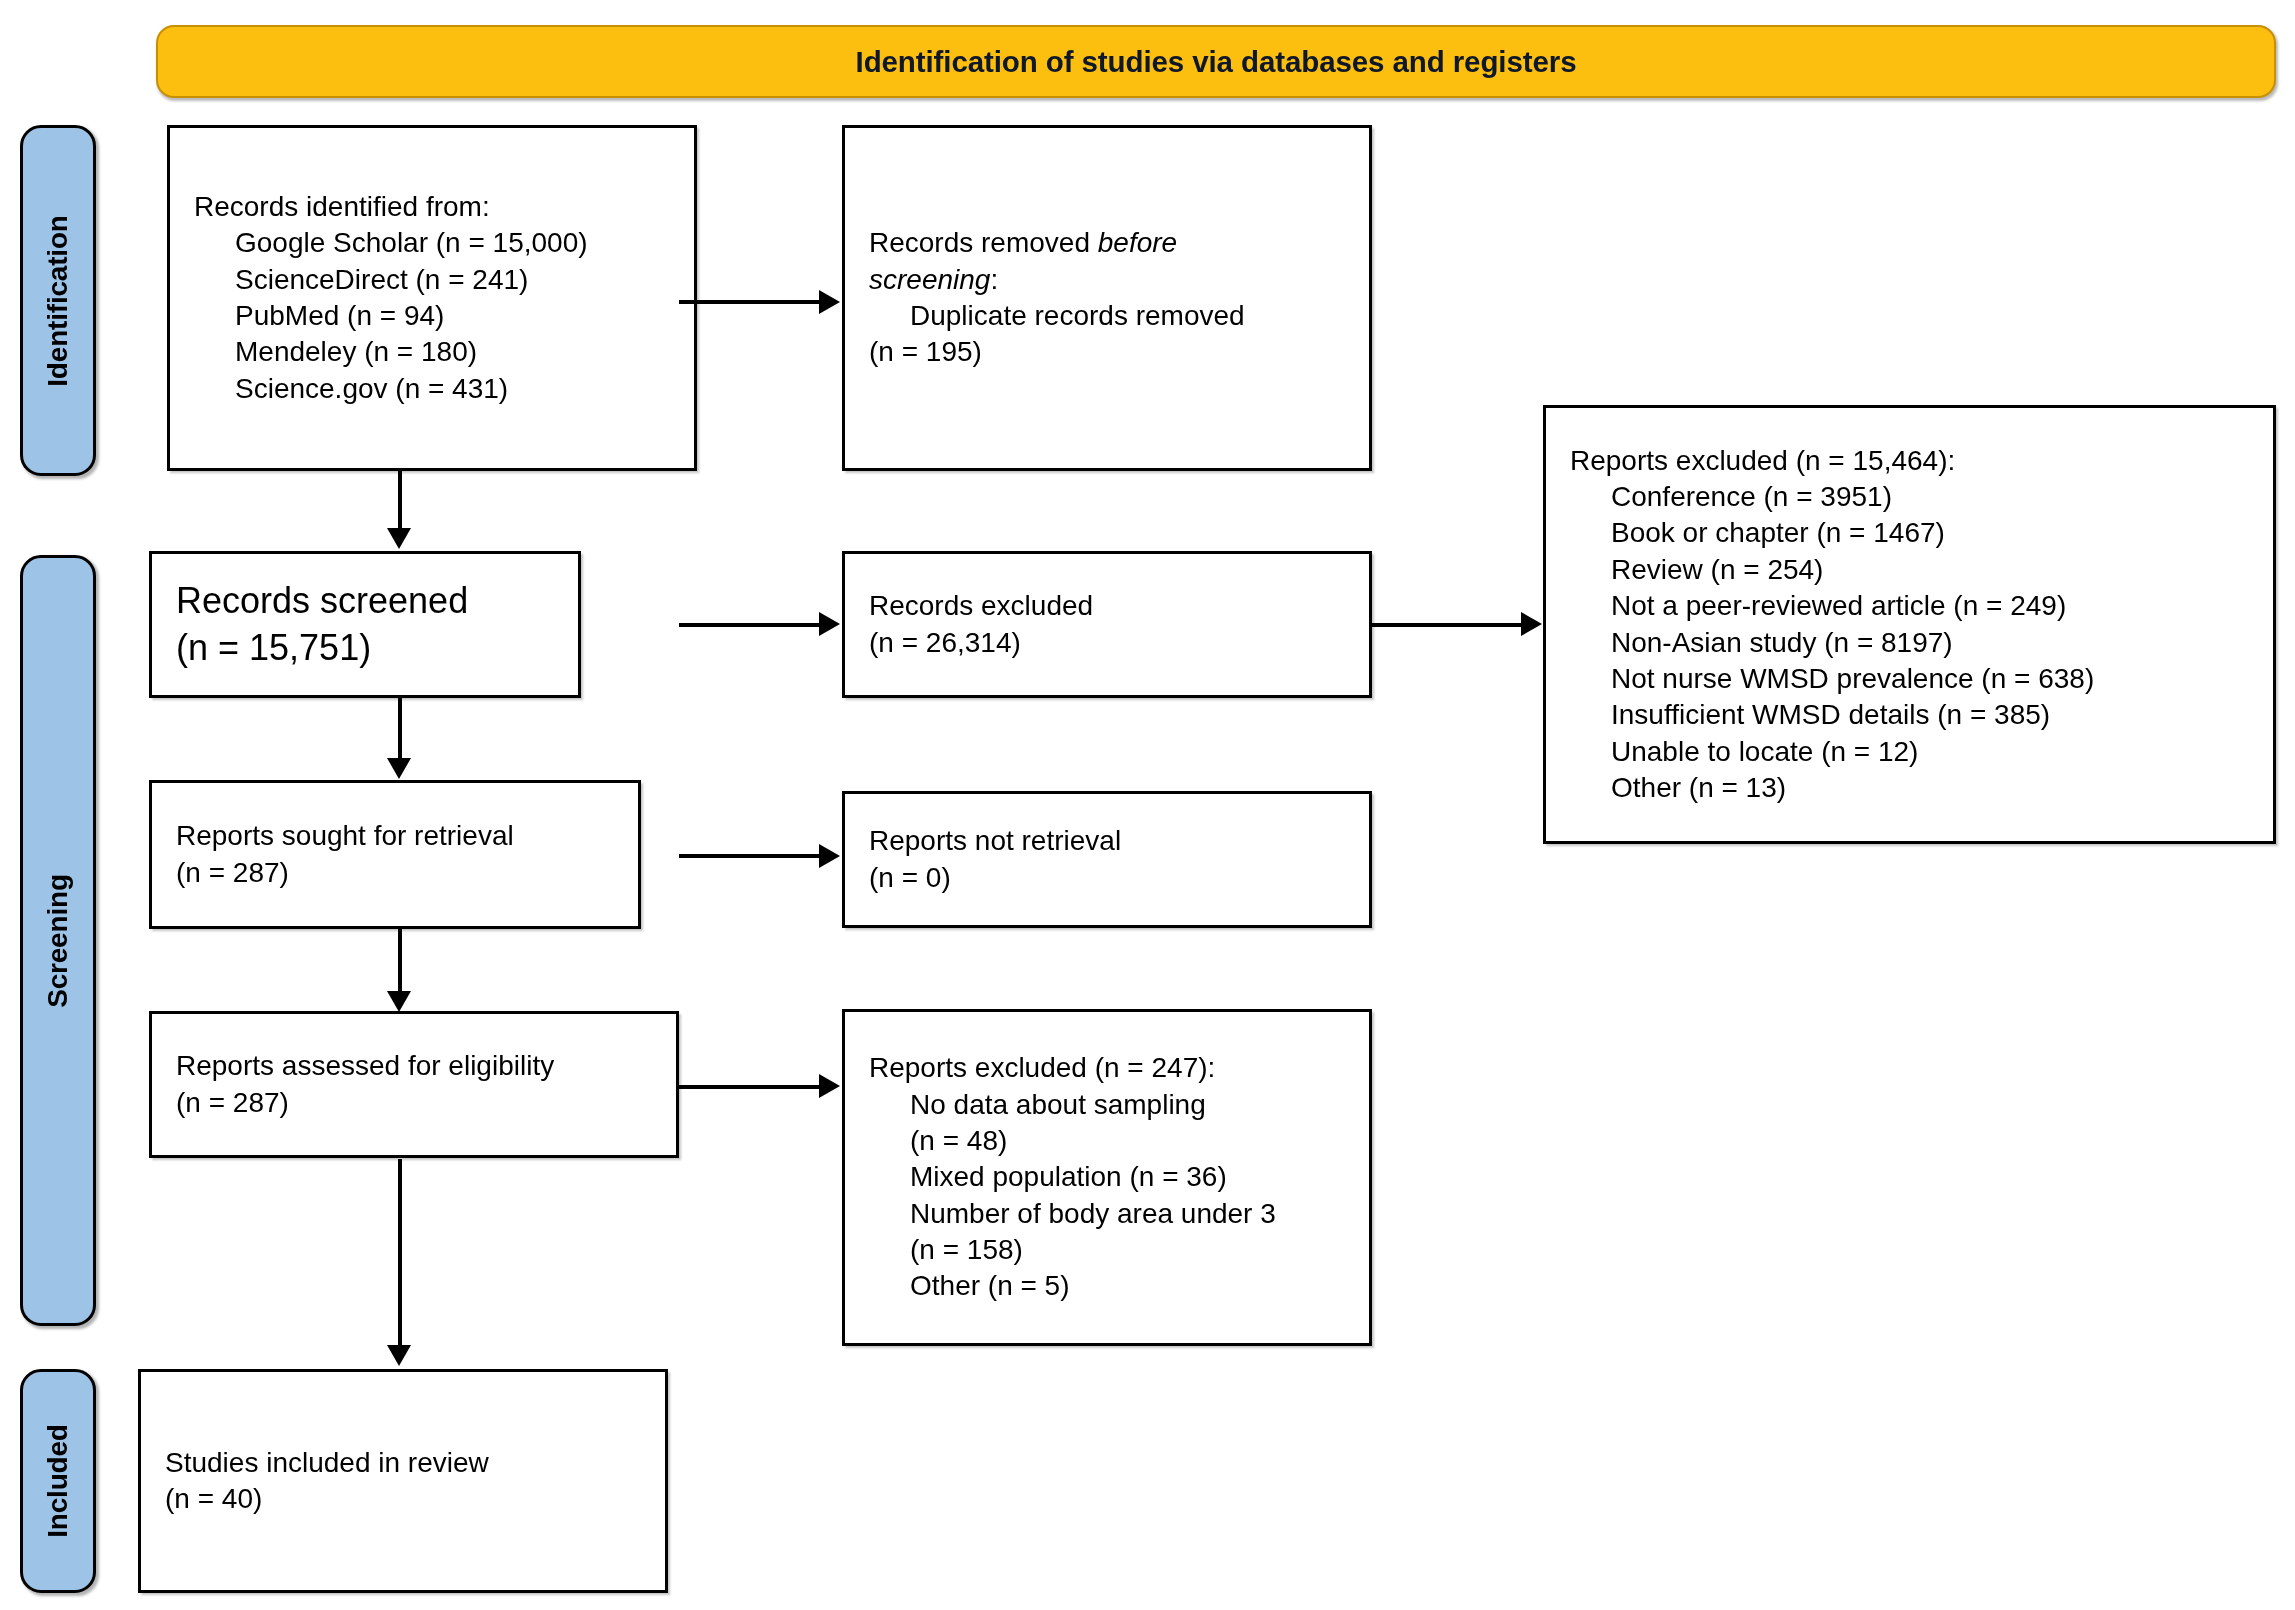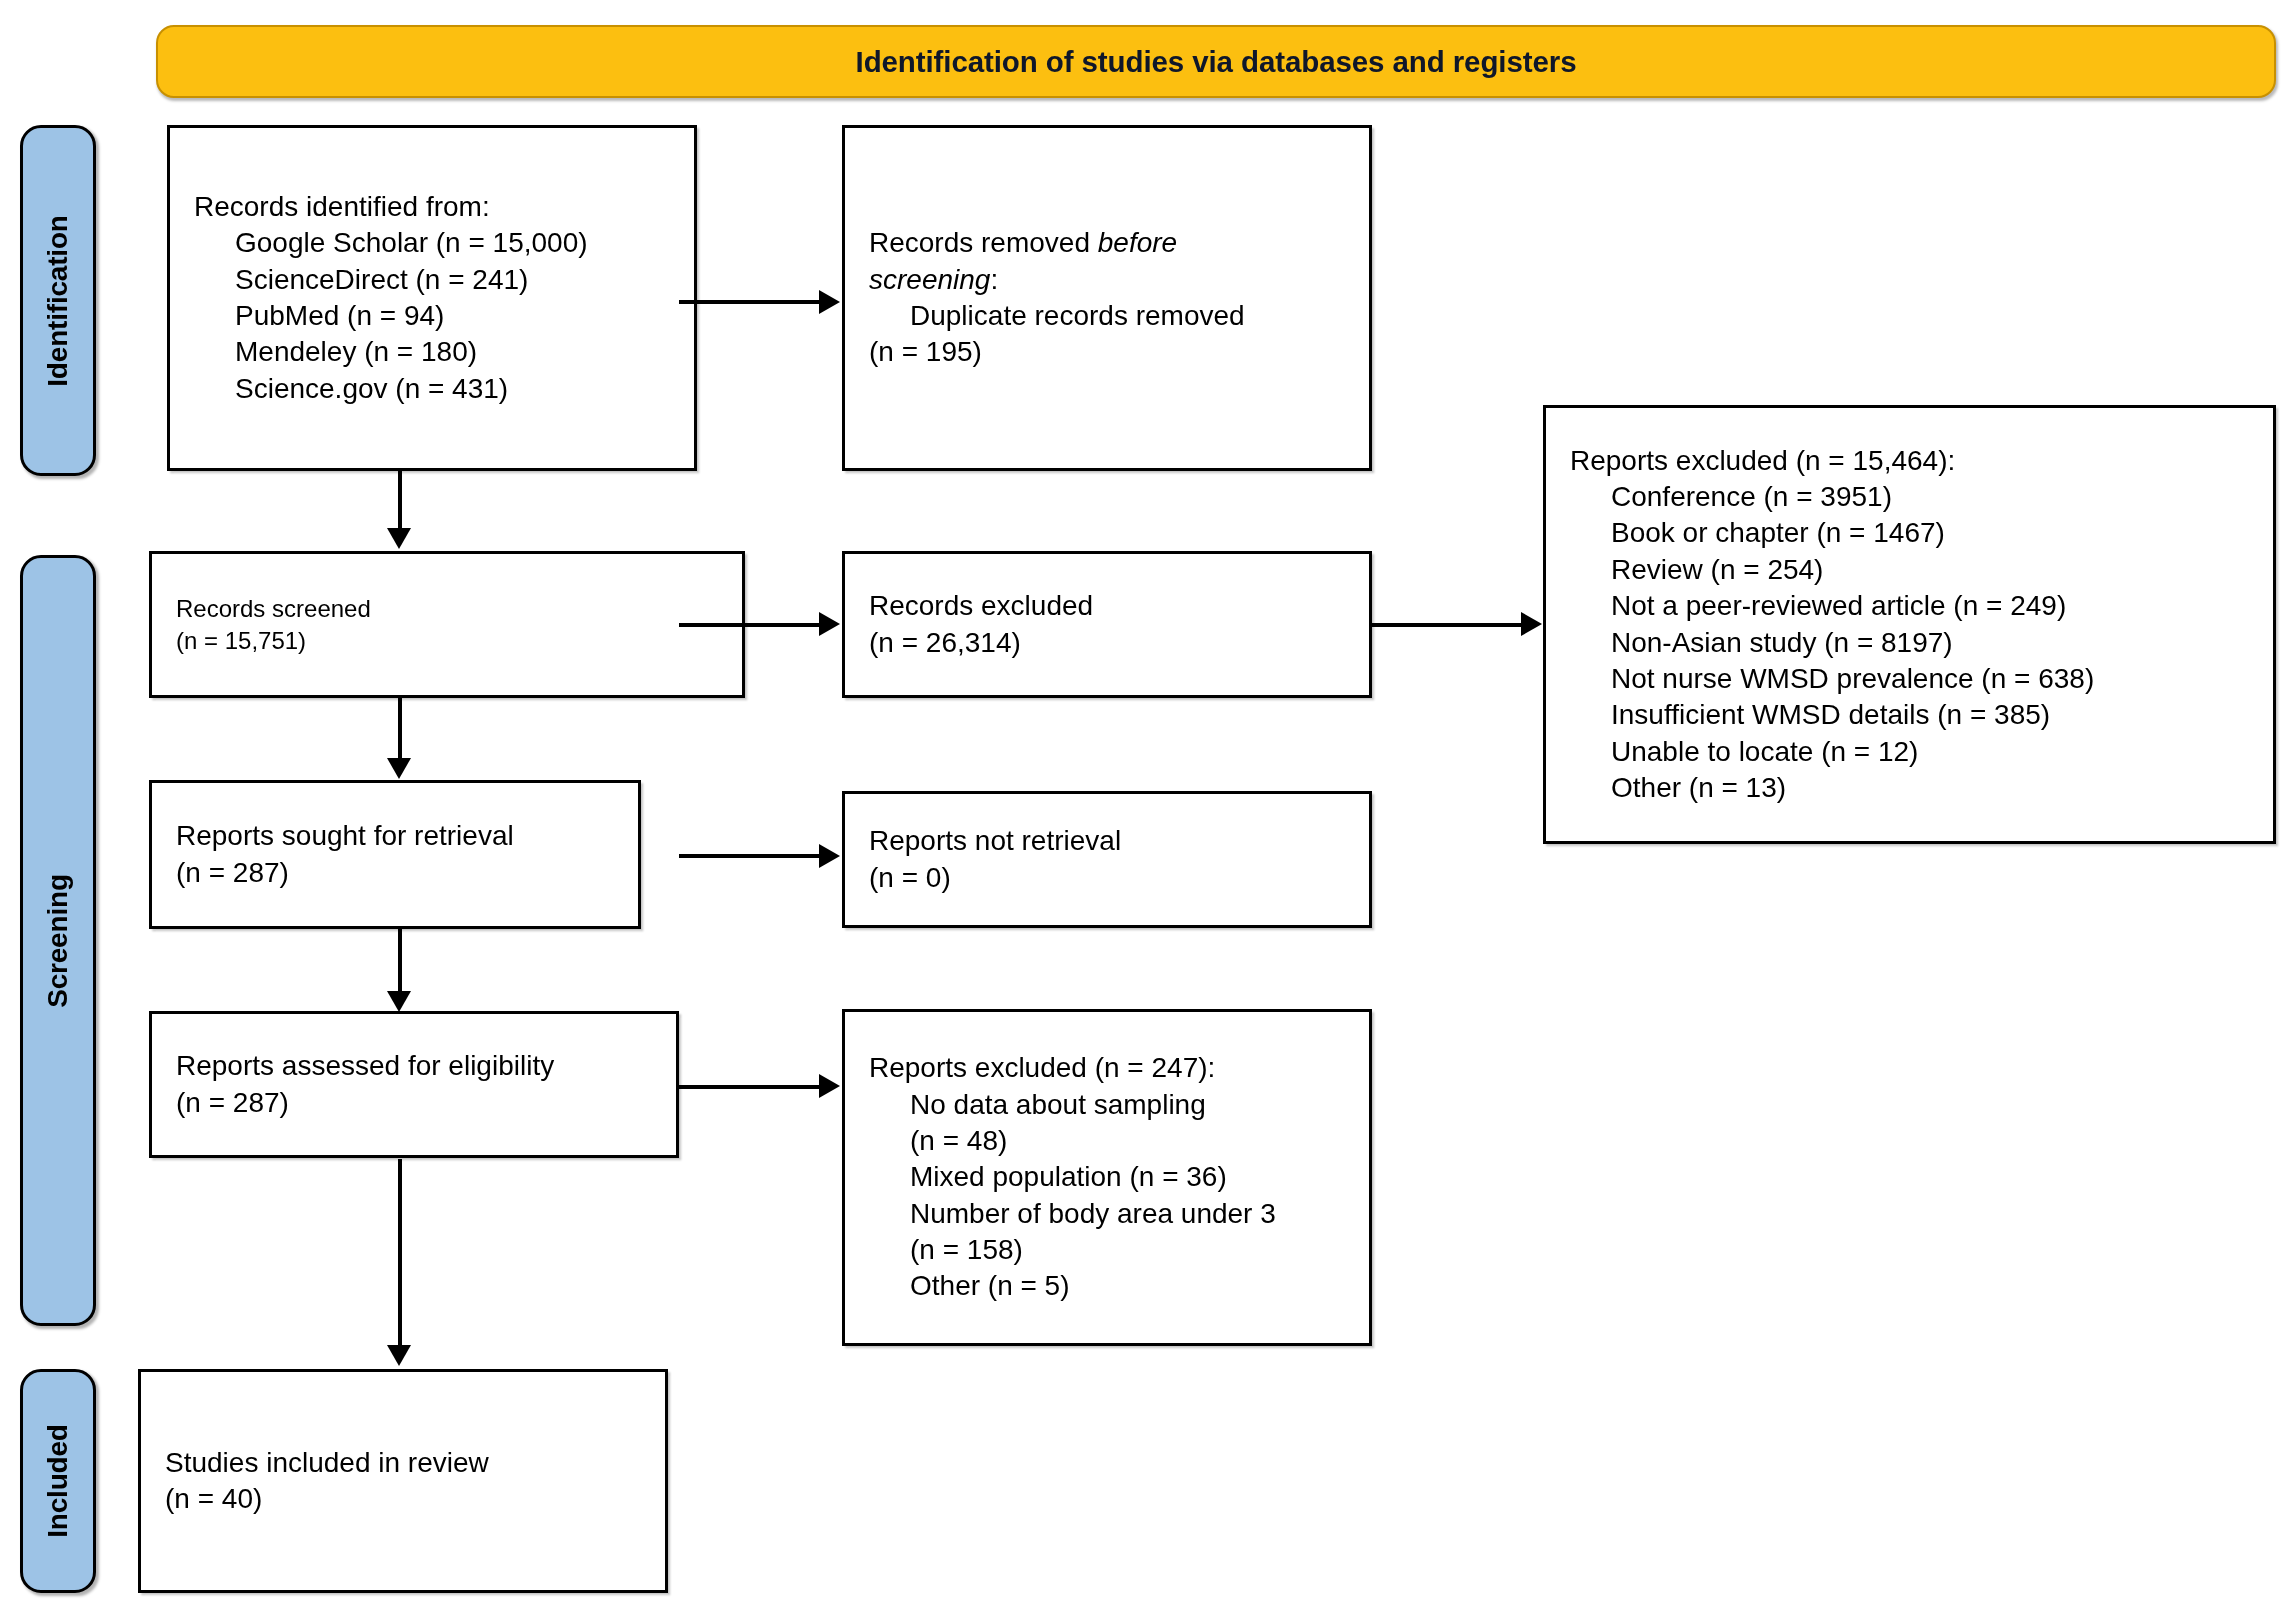--- a/index.html
+++ b/index.html
@@ -138,21 +138,21 @@
     <div class="line indent">Duplicate records removed</div>
     <div class="line">(n = 195)</div>
   </div>
 
   <div class="conn h" style="left:679px; top:300px; width:142px;"></div>
   <div class="arrow-right" style="left:819px; top:290px;"></div>
 
   <div class="conn v" style="left:398px; top:471px; height:58px;"></div>
   <div class="arrow-down" style="left:387px; top:528px;"></div>
 
-  <div class="flow-box" style="left:149px; top:551px; width:596px; height:147px; font-size:24px;">
+  <div class="flow-box" style="left:149px; top:551px; width:432px; height:147px; font-size:36px;">
     <div class="line">Records screened</div>
     <div class="line">(n = 15,751)</div>
   </div>
 
   <div class="flow-box" style="left:842px; top:551px; width:530px; height:147px; font-size:28px;">
     <div class="line">Records excluded</div>
     <div class="line">(n = 26,314)</div>
   </div>
 
   <div class="flow-box" style="left:1543px; top:405px; width:733px; height:439px; font-size:28px;">

